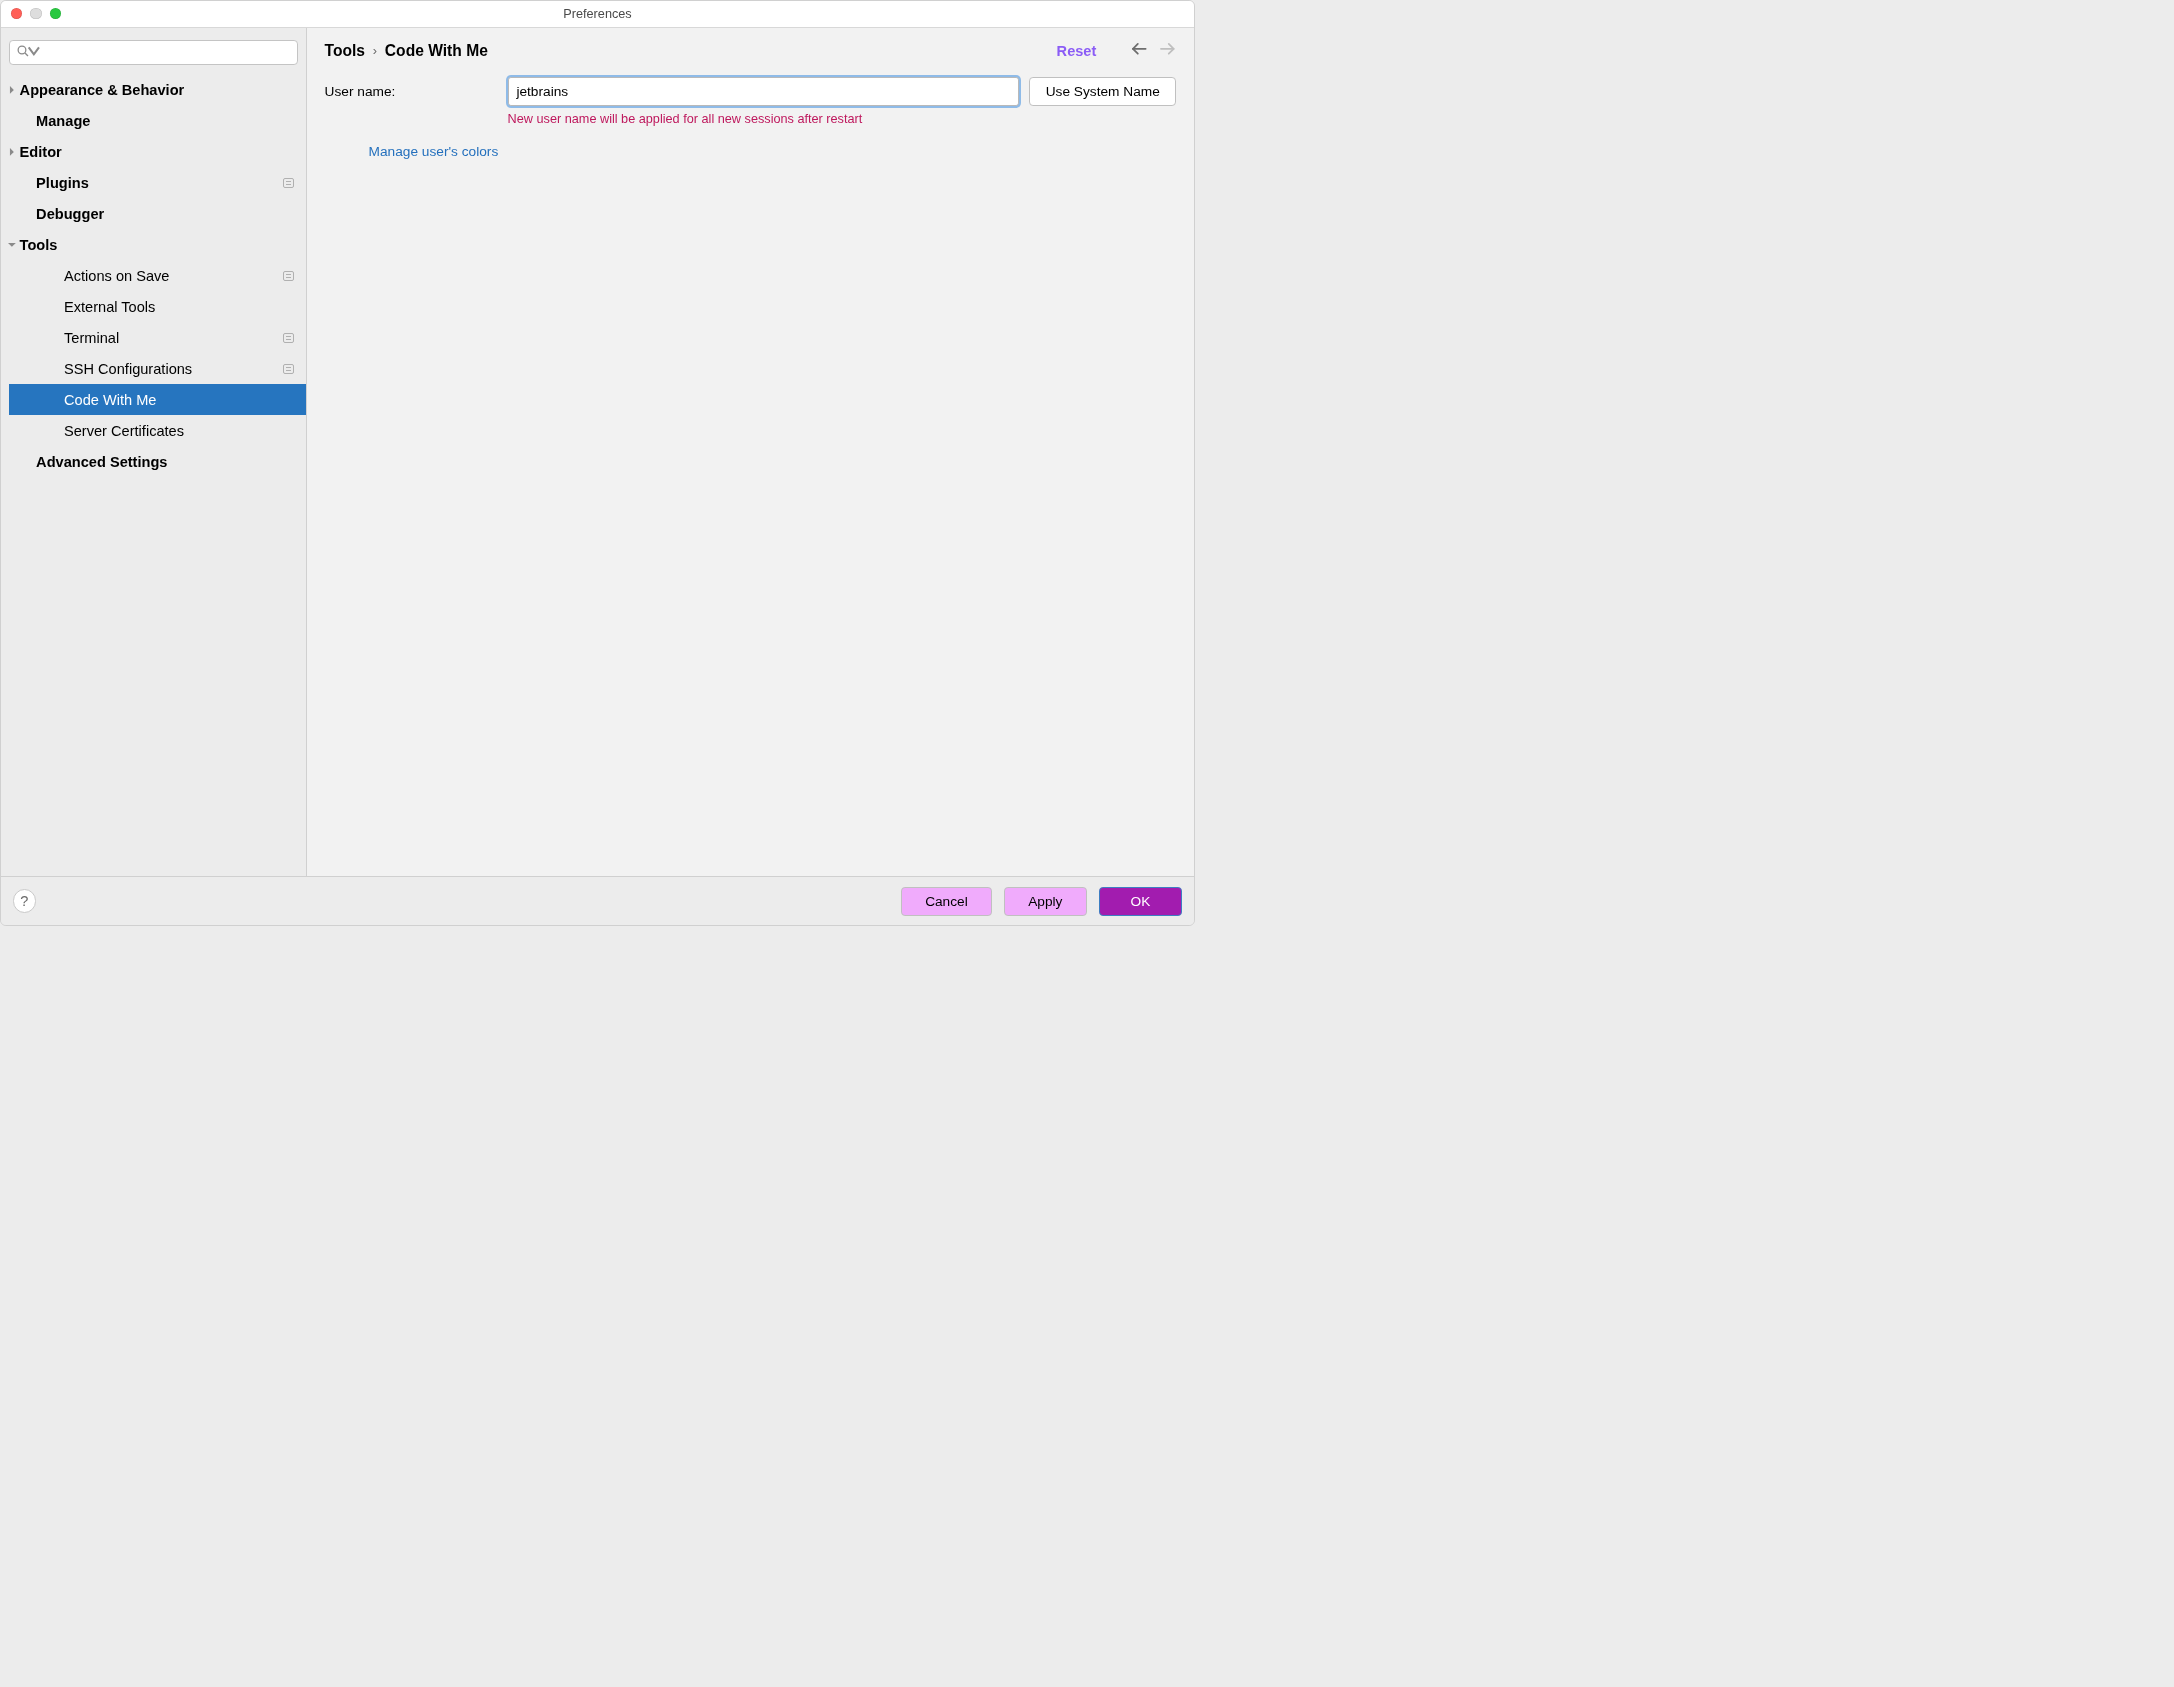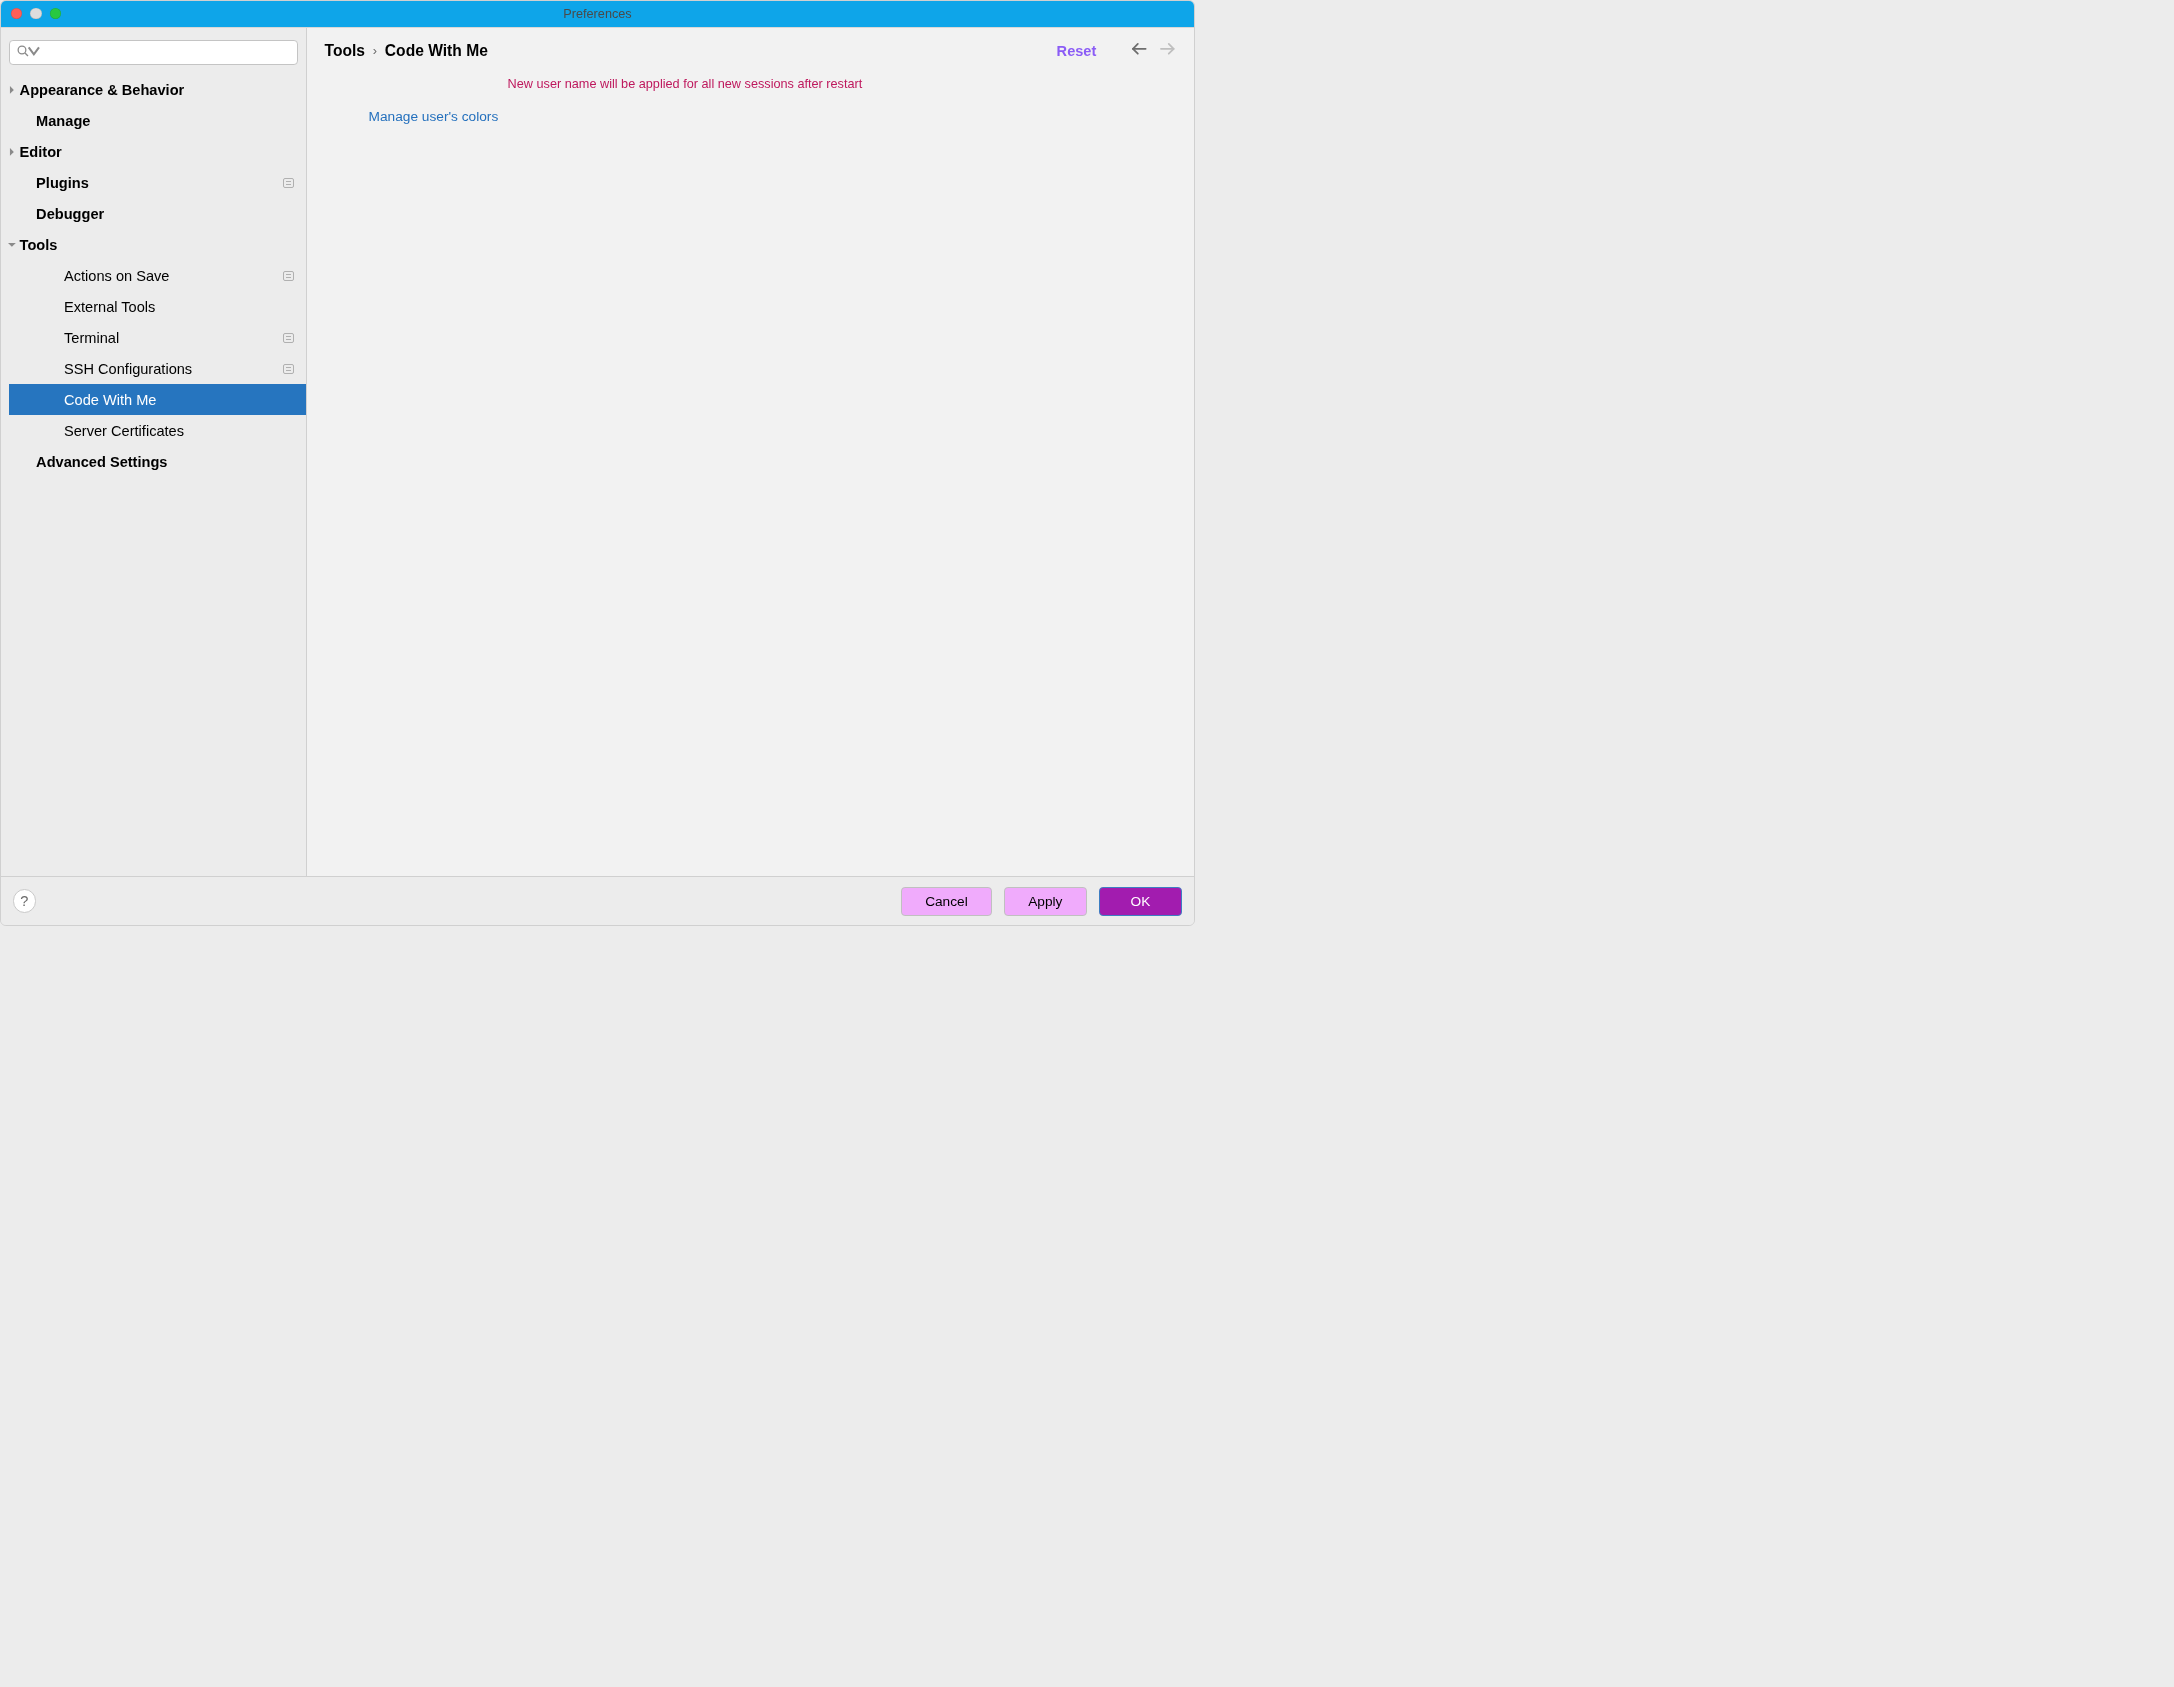--- a/index.html
+++ b/index.html
@@ -14,21 +14,21 @@
     display: flex;
     flex-direction: column;
     border: 1px solid #d0d0d0;
     border-radius: 5.9px;
     overflow: hidden;
   }
 
   
   .titlebar {
     height: 27px;
-    background: #0ea5e9;
+    background: #ffffff;
     border-bottom: 1px solid #d8d8d8;
     position: relative;
     display: flex;
     align-items: center;
     justify-content: center;
     flex: 0 0 auto;
   }
   .traffic-lights {
     position: absolute;
     left: 9.8px;
@@ -380,20 +380,25 @@
         <span>
           <svg viewBox="0 0 18 14" fill="none" stroke="#bfbfbf" stroke-width="1.8" stroke-linecap="round" stroke-linejoin="round">
             <line x1="2" y1="7" x2="15" y2="7"></line>
               <polyline points="10,2 15,7 10,12"></polyline>
           </svg>
         </span>
       </div>
     </div>
 
     <div class="form-area">
+      <div class="form-row">
+        <div class="label">User name:</div>
+        <input class="text" type="text" value="jetbrains" style="">
+        <button class="sys-btn">Use System Name</button>
+      </div>
       <div class="hint-row">
         <div class="gap"></div>
         <div class="hint">New user name will be applied for all new sessions after restart</div>
       </div>
       <div class="link-row">
         <span class="inline-link">Manage user's colors</span>
       </div>
     </div>
   </div>
 </div>

